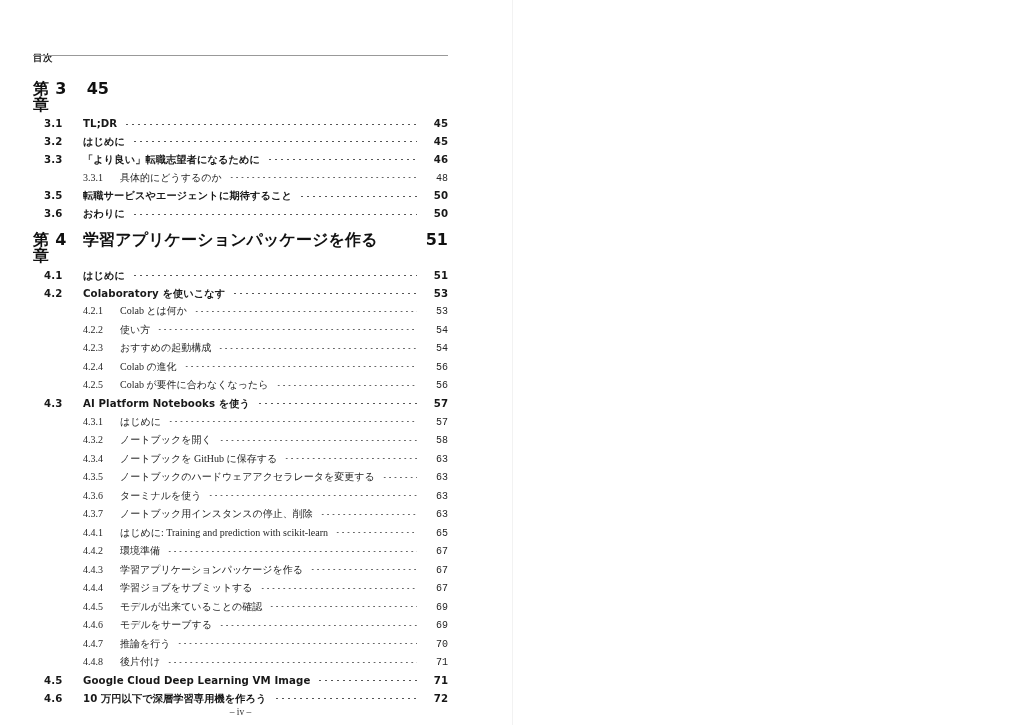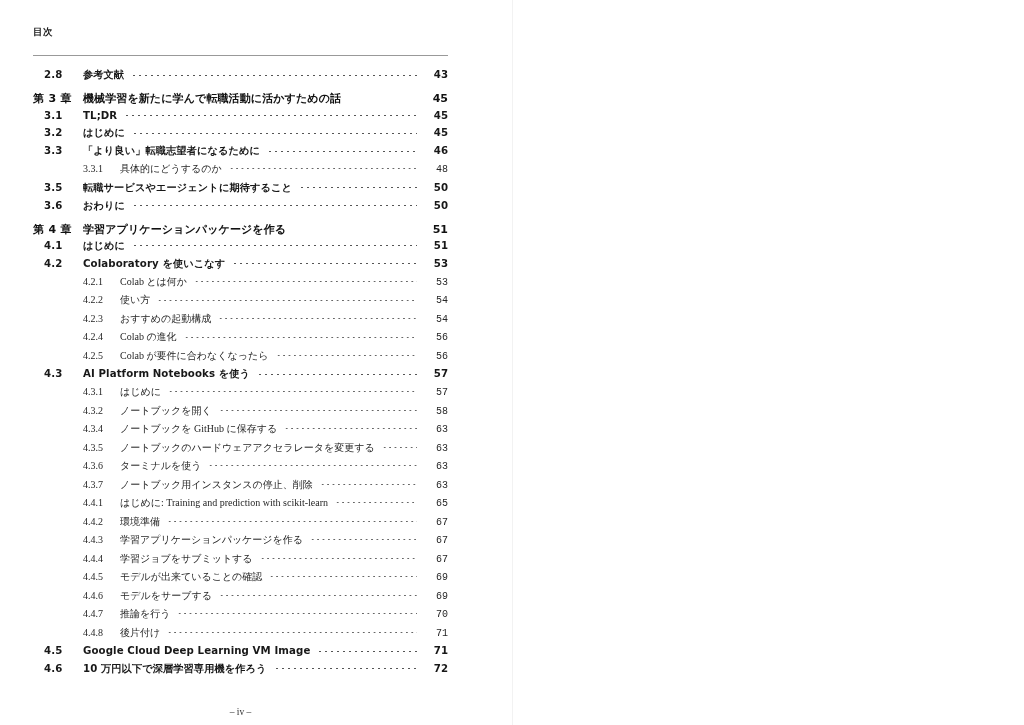--- a/index.html
+++ b/index.html
@@ -33,21 +33,21 @@
     left: 512px;
     top: 0;
     width: 1px;
     height: 725px;
     background: #f2f2f2;
   }
 
   
   .header {
     position: absolute;
-    top: 26px;
+    top: 52px;
     height: 18px;
     font-size: 9.5px;
     font-weight: bold;
     font-family: "DejaVu Sans", "Liberation Sans", sans-serif;
     color: #1a1a1a;
     letter-spacing: .5px;
   }
   .page-left  .header { left: 33px; }
   .page-right .header { left: 578px; text-align: right; }
   .header-rule {
@@ -71,21 +71,21 @@
     width: 100%;
     line-height: 1;
   }
 
   
   .row.chapter {
     margin-top: 13px;
     margin-bottom: 4px;
     font-family: "DejaVu Sans", "Liberation Sans", sans-serif;
     font-weight: bold;
-    font-size: 11px;
+    font-size: 16px;
     color: #111;
   }
   .row.chapter .num  { width: 50px; flex: none; letter-spacing: .3px; }
   .row.chapter .title{ flex: 1 1 auto; letter-spacing: .1px; }
   .row.chapter .pg   { width: 26px; flex: none; text-align: right; }
 
   
   .row.section {
     margin-bottom: 5.5px;
     font-family: "DejaVu Sans", "Liberation Sans", sans-serif;
@@ -154,29 +154,22 @@
 </style>
 </head>
 <body>
 
 <div class="spread">
 
   <div class="page page-left">
     <div class="header">目次</div>
     <div class="header-rule"></div>
     <div class="toc" id="toc-left">
-        <div class="row section">
-          <span class="num">2.8</span>
-          <span class="title">参考文献</span>
-          <span class="leader"></span>
-          <span class="pg">43</span>
-        </div>
         <div class="row chapter">
           <span class="num">第 3 章</span>
-          <span class="title">機械学習を新たに学んで転職活動に活かすための話</span>
           <span class="pg">45</span>
         </div>
         <div class="row section">
           <span class="num">3.1</span>
           <span class="title">TL;DR</span>
           <span class="leader"></span>
           <span class="pg">45</span>
         </div>
         <div class="row section">
           <span class="num">3.2</span>

